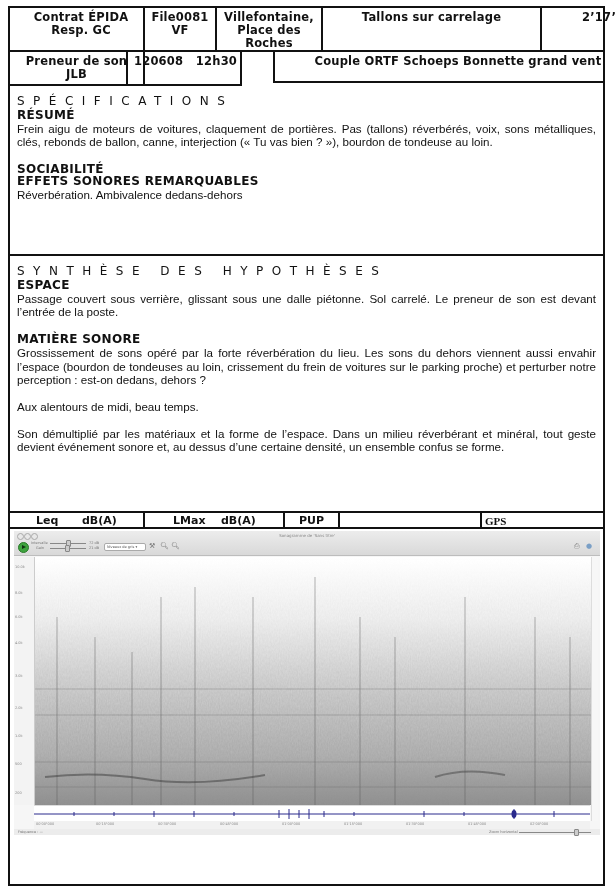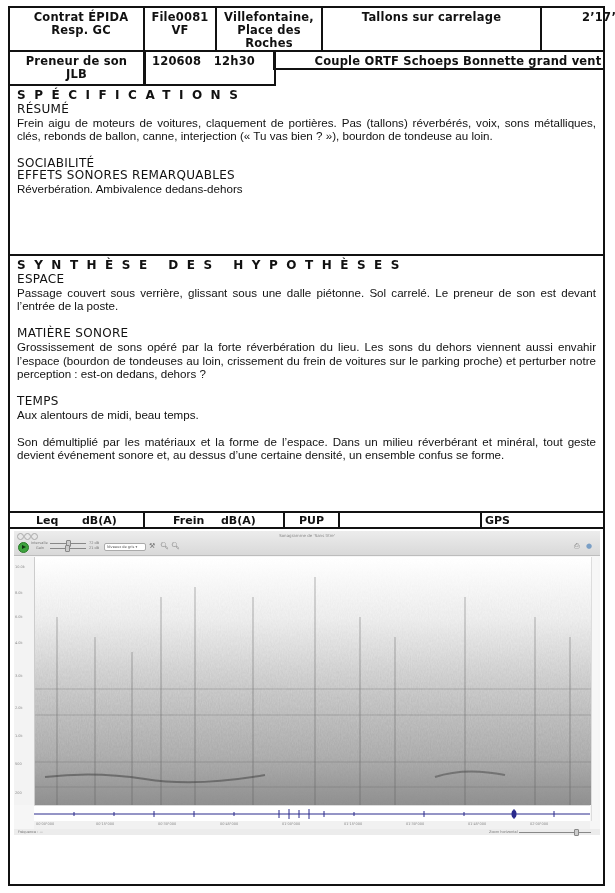--- a/index.html
+++ b/index.html
@@ -6,22 +6,22 @@
   body { width: 615px; height: 893px; position: relative; overflow: hidden;
          font-family: "DejaVu Sans", sans-serif; color: #111; }
   .sheet { position: absolute; left: 8px; top: 6px; width: 597px; height: 880px;
            border: 2px solid #111; box-sizing: border-box; }
   .cell { position: absolute; box-sizing: border-box; border: 2px solid #111;
           font-weight: bold; font-size: 11.5px; line-height: 13px; text-align: center;
           padding-top: 3px; letter-spacing: 0.2px; }
   .section { position: absolute; left: 8px; width: 597px; box-sizing: border-box;
              border-left: 2px solid #111; border-right: 2px solid #111;
              padding: 0 7px; }
-  .sect-title { font-weight: bold; font-size: 12px; letter-spacing: 8.5px; line-height: 14px; margin-top: 2px; }
-  .sub-title { font-weight: normal; font-size: 12px; line-height: 14px; letter-spacing: 0.3px; }
+  .sect-title { font-weight: normal; font-size: 12px; letter-spacing: 8.5px; line-height: 14px; margin-top: 8px; }
+  .sub-title { font-weight: bold; font-size: 12px; line-height: 14px; letter-spacing: 0.3px; }
   .para { font-family: "Liberation Sans", sans-serif; font-size: 11.6px; line-height: 13.2px;
           text-align: justify; margin: 0 0 14px 0; }
   .para.last { margin-bottom: 0; }
   .hline { position: absolute; left: 8px; width: 597px; height: 2px; background: #111; }
   
   .meas { position: absolute; left: 8px; top: 511px; width: 597px; height: 18px;
           border-top: 2px solid #111; border-bottom: 2px solid #111; box-sizing: border-box; }
   .meas .m { position: absolute; top: 0; height: 16px; font-weight: bold; font-size: 11px;
              line-height: 16px; border-right: 2px solid #111; box-sizing: border-box; text-align: center; }
   
@@ -76,65 +76,64 @@
   <div>Tallons sur carrelage</div>
 </div>
 <div class="cell" style="left:540px;top:6px;width:65px;height:46px;padding-left:40px;">
   <div>2’17”</div>
 </div>
 
 <div class="cell" style="left:8px;top:50px;width:137px;height:36px;">
   <div>Preneur de son</div>
   <div>JLB</div>
 </div>
-<div class="cell" style="left:144px;top:50px;width:132px;height:36px;text-align:left;padding-left:6px;">
+<div class="cell" style="left:126px;top:50px;width:116px;height:36px;text-align:left;padding-left:6px;">
   <span>120608</span>&nbsp;&nbsp;&nbsp;<span>12h30</span>
 </div>
-<div class="cell" style="left:273px;top:50px;width:332px;height:20px;padding-left:38px;">
+<div class="cell" style="left:273px;top:50px;width:332px;height:33px;padding-left:38px;">
   <div>Couple ORTF Schoeps Bonnette grand vent</div>
 </div>
 
 <div class="section" style="top:86px;height:168px;">
   <div class="sect-title">SPÉCIFICATIONS</div>
   <div class="sub-title">RÉSUMÉ</div>
   <p class="para">Frein aigu de moteurs de voitures, claquement de portières. Pas (tallons) réverbérés, voix, sons métalliques, clés, rebonds de ballon, canne, interjection (« Tu vas bien ? »), bourdon de tondeuse au loin.</p>
   <div class="sub-title" style="margin-top:10px;">SOCIABILITÉ</div>
   <div class="sub-title" style="margin-top:-2px;">EFFETS SONORES REMARQUABLES</div>
   <p class="para last">Réverbération. Ambivalence dedans-dehors</p>
 </div>
 <div class="hline" style="top:254px;"></div>
 
 <div class="section" style="top:256px;height:226px;">
   <div class="sect-title">SYNTHÈSE DES HYPOTHÈSES</div>
   <div class="sub-title">ESPACE</div>
   <p class="para">Passage couvert sous verrière, glissant sous une dalle piétonne. Sol carrelé. Le preneur de son est devant l’entrée de la poste.</p>
   <div class="sub-title">MATIÈRE SONORE</div>
   <p class="para">Grossissement de sons opéré par la forte réverbération du lieu. Les sons du dehors viennent aussi envahir l’espace (bourdon de tondeuses au loin, crissement du frein de voitures sur le parking proche) et perturber notre perception : est-on dedans, dehors ?</p>
-  <div class="sub-title">TEMPS</div>
   <p class="para">Aux alentours de midi, beau temps.</p>
   <p class="para last">Son démultiplié par les matériaux et la forme de l’espace. Dans un milieu réverbérant et minéral, tout geste devient événement sonore et, au dessus d’une certaine densité, un ensemble confus se forme.</p>
 </div>
 
 <div class="meas">
   <div class="m" style="left:0;width:137px;">
     <span style="position:absolute;left:28px;">Leq</span>
     <span style="position:absolute;left:74px;">dB(A)</span>
   </div>
   <div class="m" style="left:137px;width:140px;">
-    <span style="position:absolute;left:28px;">Frein</span>
+    <span style="position:absolute;left:28px;">LMax</span>
     <span style="position:absolute;left:76px;">dB(A)</span>
   </div>
   <div class="m" style="left:277px;width:55px;text-align:center;">
     <span>PUP</span>
   </div>
   <div class="m" style="left:332px;width:142px;">
     <span></span>
   </div>
   <div class="m" style="left:474px;width:119px;border-right:none;">
-    <span style="position:absolute;left:3px;">GPS</span>
+    <span style="position:absolute;left:3px;font-family:Liberation Serif, serif;">GPS</span>
   </div>
 </div>
 
 <div class="win">
   <div class="titlebar">
     <span class="traffic" style="left:3px;"></span>
     <span class="traffic" style="left:10px;"></span>
     <span class="traffic" style="left:17px;"></span>
     <div class="wtitle">Sonagramme de 'Sans titre'</div>
     <span class="play"></span>

